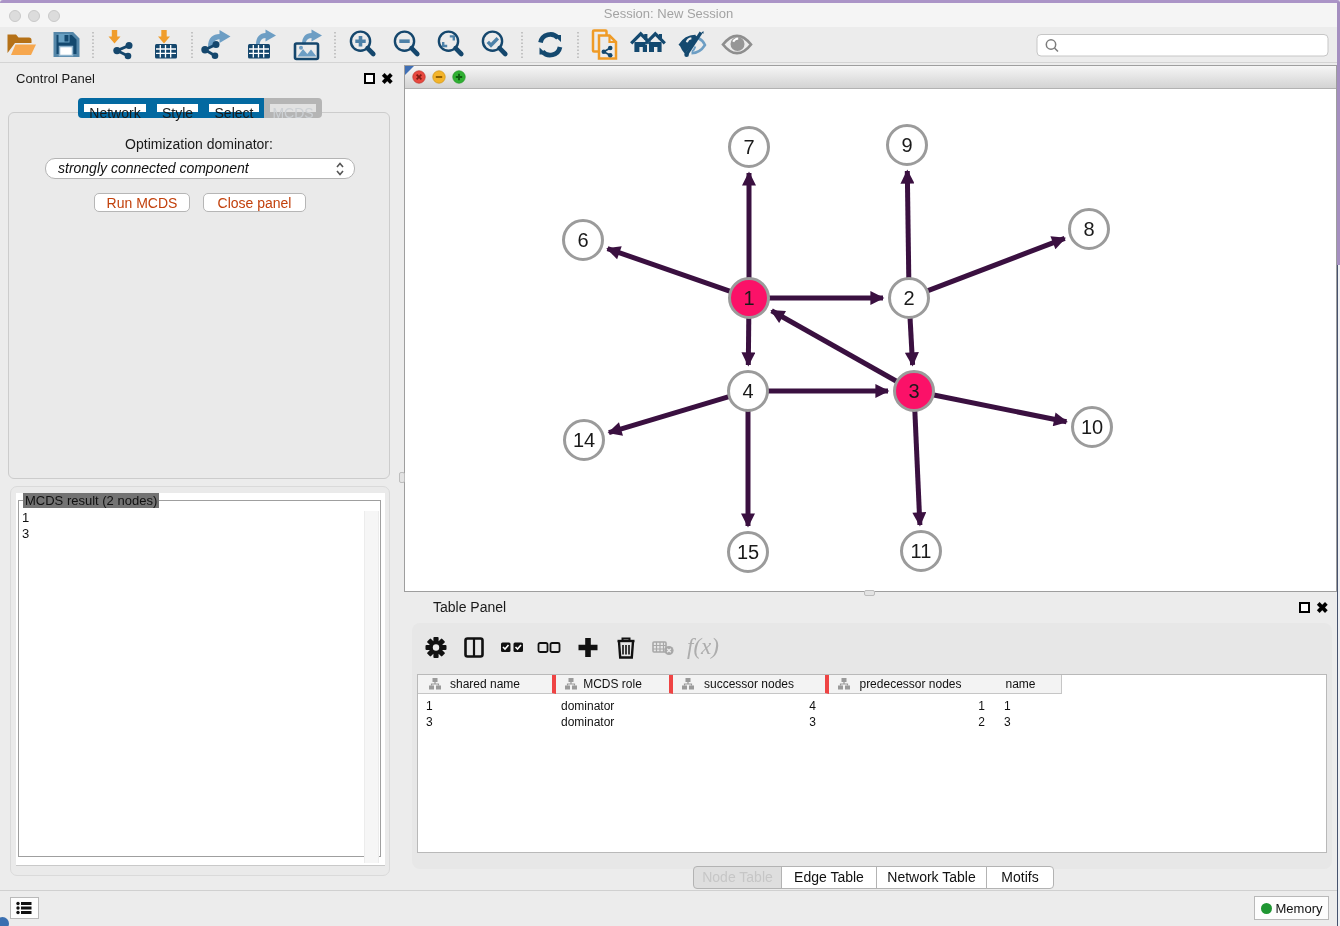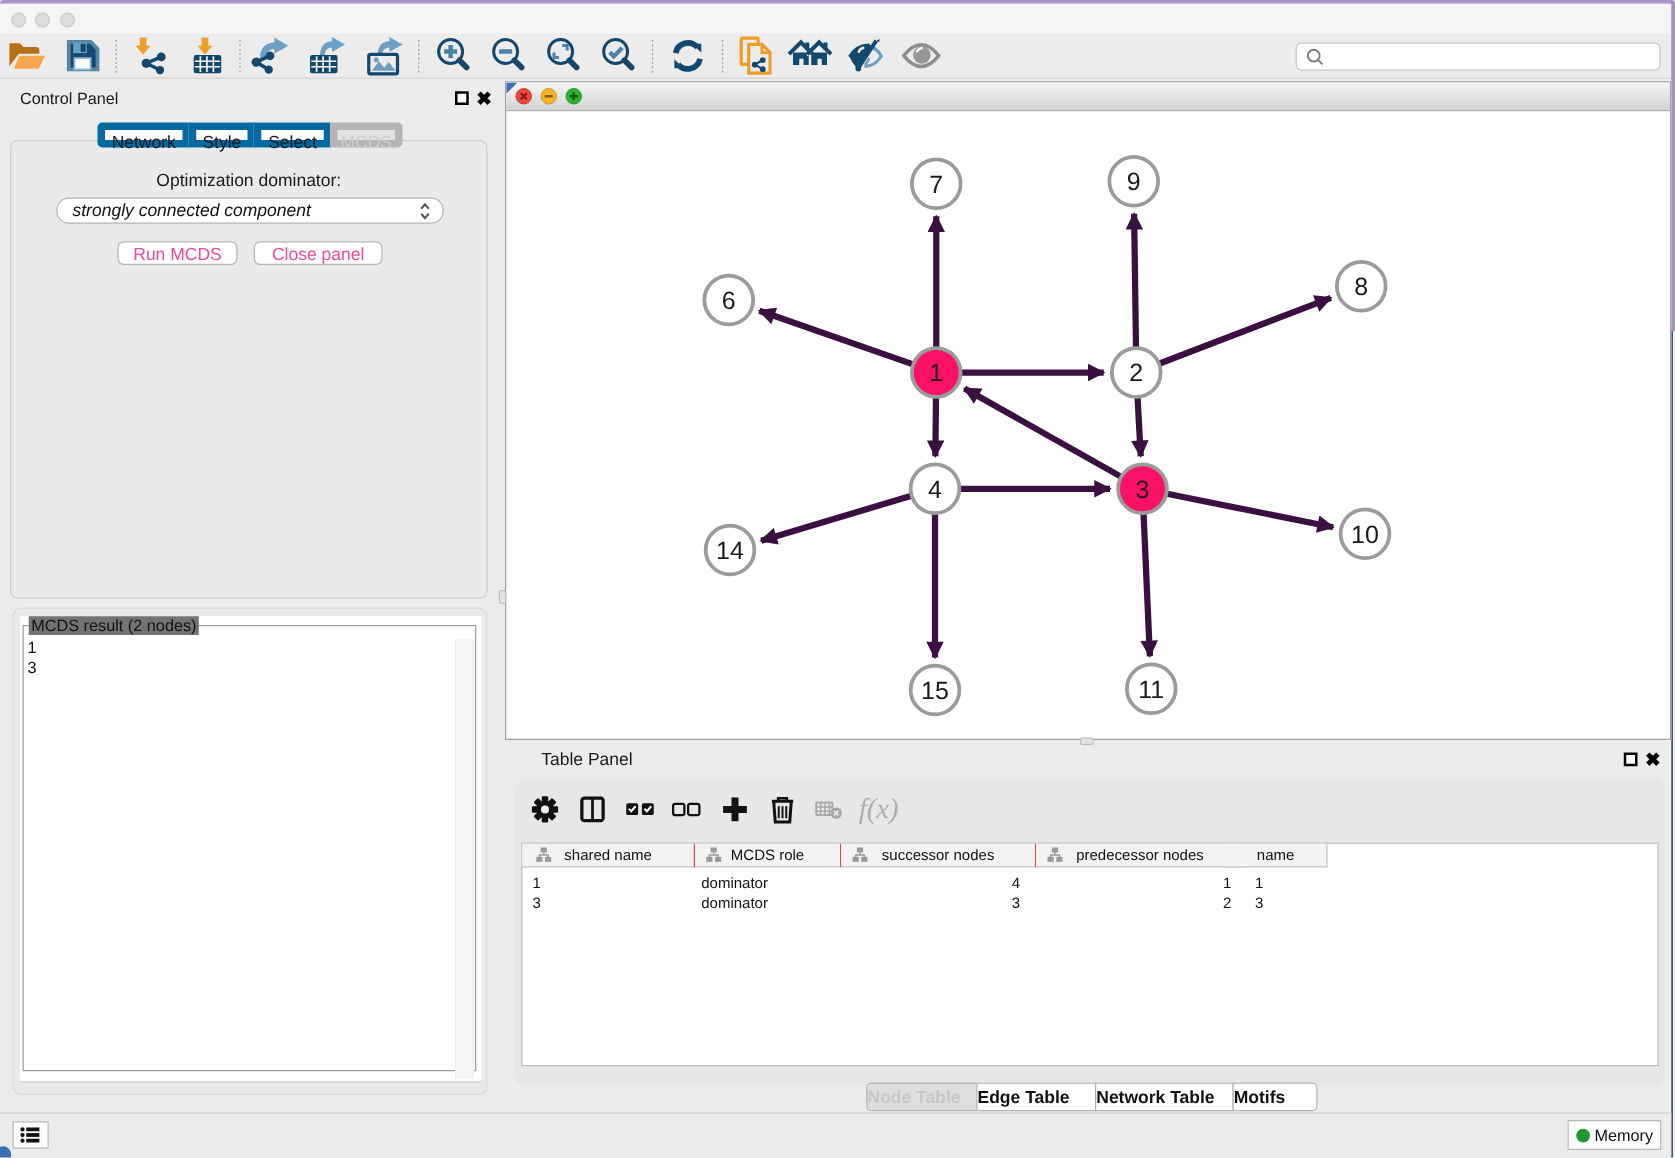--- a/index.html
+++ b/index.html
@@ -18,49 +18,50 @@
   #toolbar { top:27px; left:0; width:1337px; height:36px; background:#ececec; border-bottom:1px solid #d4d4d4; }
   
   #cptitle { top:71px; left:16px; font-size:13px; color:#1a1a1a; }
   .floatbtn { position:absolute; width:11px; height:11px; border:2px solid #000; background:#fff; }
   .closex { position:absolute; font-size:15px; font-weight:bold; color:#000; }
   #cptabs { top:98px; left:78px; height:20px; }
   .cptab { position:absolute; top:0; height:20px; background:#fff; border:6px solid #0369a1; font-size:14px; font-weight:500; color:#1a1a1a; text-align:center; line-height:19px; }
   #tabpane { top:112px; left:8px; width:382px; height:367px; background:#eaeaea; border:1px solid #cccccc; border-radius:6px; }
   #optlabel { top:136px; left:0; width:398px; text-align:center; font-size:14px; color:#1a1a1a; }
   #dropdown { top:158px; left:45px; width:310px; height:21px; background:#fff; border:1px solid #b4b4b4; border-radius:10px; font-size:14px; line-height:19px; padding-left:12px; color:#111;font-style:italic; }
-  .btn { position:absolute; height:19px; background:#fff; border:1px solid #b6b6b6; border-radius:5px; font-size:14px; color:#ec4899; text-align:center; line-height:18px; }
+  .btn { position:absolute; height:19px; background:#fff; border:1px solid #b6b6b6; border-radius:5px; font-size:14px; color:#c2410c; text-align:center; line-height:18px; }
   
   #mcdspanel { top:486px; left:10px; width:380px; height:390px; background:#eaeaea; border:1px solid #dadada; border-radius:7px; }
   #mcdswhite { top:493px; left:16px; width:369px; height:373px; background:#ffffff; border-bottom:1px solid #c9c9c9; }
   #mcdsfs { position:absolute; top:7px; left:2px; width:363px; height:357px; border:1px solid #9f9f9f; }
   #mcdslegend { top:0px; left:7px; position:absolute; background:#737373; padding:0 2px; font-size:13px; color:#111; }
   #mcdstext { position:absolute; top:17px; left:6px; font-size:13px; color:#111; line-height:16px; }
   #mcdsscroll { position:absolute; top:18px; left:348px; width:15px; height:352px; background:#f6f6f6; border-left:1px solid #ececec; border-right:1px solid #ececec; }
   
   #netframe { top:65px; left:404px; width:933px; height:527px; border:1px solid #9e9e9e; background:#fff; }
   #nettitle { position:absolute; top:0; left:0; width:100%; height:23px; background:linear-gradient(#f6f6f6, #d3d3d3); border-bottom:1px solid #b2b2b2; }
   #nettitletext { position:absolute; width:100%; text-align:center; top:4px; font-size:13px; font-weight:600; color:#1a1a1a; }
   
   #tptitle { top:599px; left:417px; font-size:14px; color:#1a1a1a;margin-left:16px; }
   #tptoolbar { top:630px; left:417px; height:36px; }
   #tptable { top:674px; left:417px; width:910px; height:179px; background:#fff; border:1px solid #b9b9b9; }
-  .th { position:absolute; top:0; height:19px; background:#f3f3f3; border-right:1px solid #ef4444; border-bottom:1px solid #c6c6c6; font-size:12px; color:#111; text-align:center; line-height:19px; }
+  .th { position:absolute; top:0; height:19px; background:#f3f3f3; border-right:4px solid #ef4444; border-bottom:1px solid #c6c6c6; font-size:12px; color:#111; text-align:center; line-height:19px; }
   .td { position:absolute; font-size:12px; color:#111; height:16px; line-height:16px; }
-  .btab { position:absolute; top:866px; height:23px; background:#fff; border:1px solid #b3b3b3; font-size:14px; font-weight:700; color:#111; line-height:21px; }
+  .btab { position:absolute; top:866px; height:23px; background:#fff; border:1px solid #b3b3b3; font-size:14px; font-weight:400; color:#111; text-align:center; line-height:21px; }
   
   #statusbar { top:890px; left:0; width:1337px; height:34px; background:#ececec; border-top:1px solid #d0d0d0; }
 </style>
 </head>
 <body>
   <div class="abs" id="topborder"></div>
   <div class="abs" id="titlebar">
     <div class="wdot" style="left:9px;"></div>
     <div class="wdot" style="left:28px;"></div>
     <div class="wdot" style="left:48px;"></div>
+    <div id="wtitle">Session: New Session</div>
   </div>
   <div class="abs" id="toolbar">
   <svg width="1337" height="35" viewBox="0 0 1337 35">
 
     <g transform="translate(6,0)">
       <path d="M1.5,7.5 h8.5 l2.5,3 h10.5 q2.5,0 2.5,2.5 v3 h-16.5 l-7.5,10 z" fill="#b57117"></path>
       <path d="M9.5,17.5 h20.5 l-5,10.5 h-20 z" fill="#f6a74e"></path>
     </g>
 
     <g transform="translate(49,0)">

